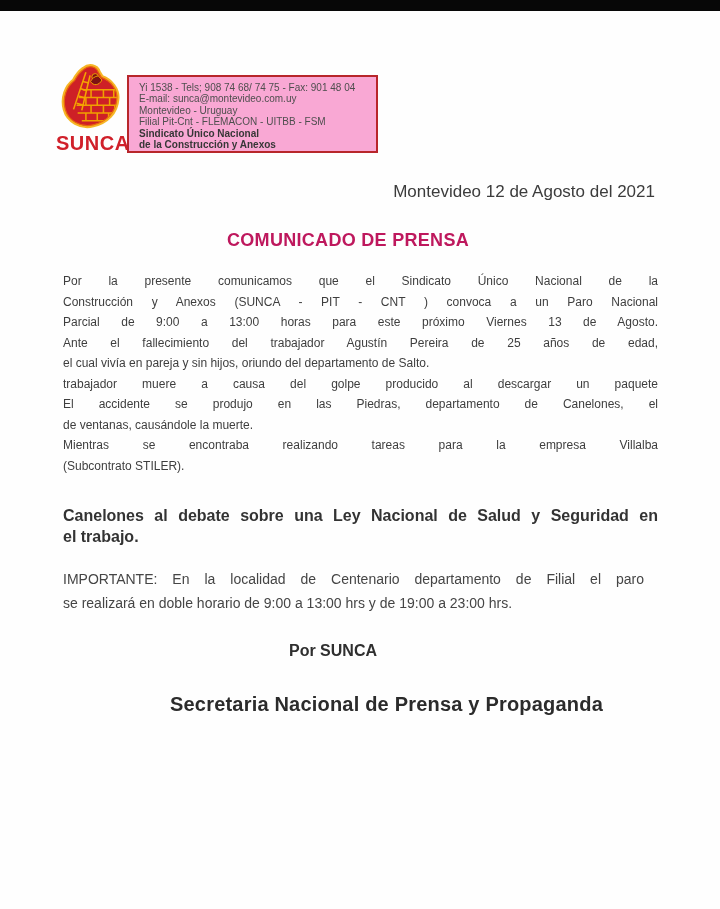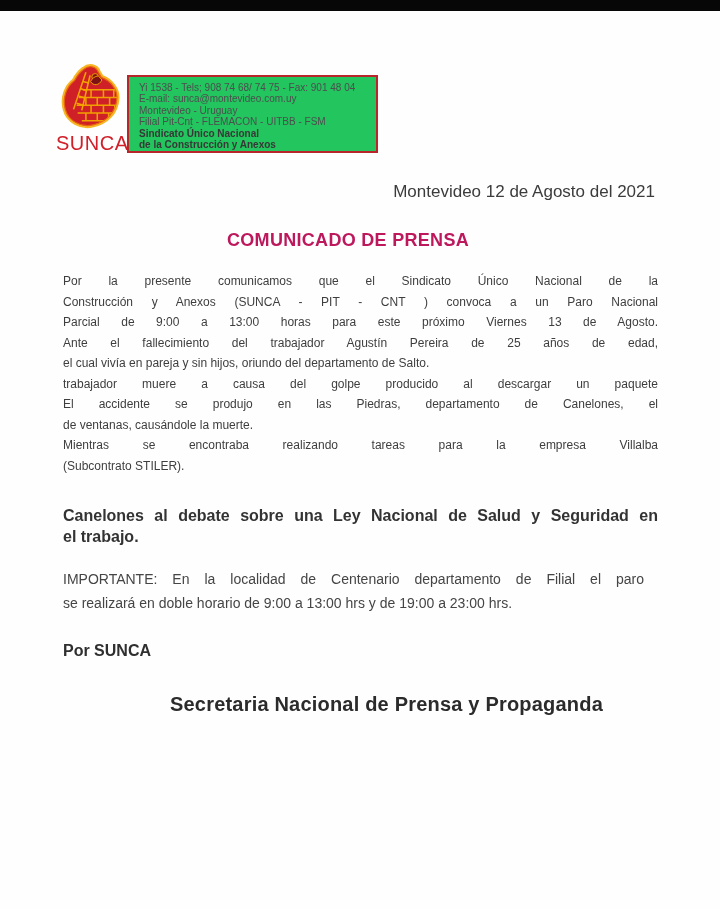--- a/index.html
+++ b/index.html
@@ -10,27 +10,27 @@
     font-family:"Liberation Sans", sans-serif;
     -webkit-font-smoothing:antialiased;
   }
   .topbar{ position:absolute; top:0; left:0; width:720px; height:11px; background:#070707; }
 
   
   .brand{ position:absolute; left:56px; top:64px; width:70px; }
   .brand svg{ display:block; }
   .brand-label{
     margin-top:2px; width:68px; text-align:center;
-    font-size:20px; font-weight:normal; letter-spacing:.5px; color:#d0202a;
+    font-size:20px; font-weight:bold; letter-spacing:.5px; color:#d0202a;
   }
 
   
   .infobox{
     position:absolute; left:127px; top:75px; width:251px; height:78px;
-    border:2px solid #b8262b; background:#22c55e;
+    border:2px solid #b8262b; background:#f9a8d4;
     padding:5px 10px 4px 10px;
   }
   .infobox .il{ font-size:10px; line-height:11.4px; color:#4e4e4e; white-space:nowrap; }
   .infobox .ib{ font-size:10px; line-height:11.6px; color:#373737; font-weight:bold; white-space:nowrap; }
 
   .dateline{
     position:absolute; top:182px; right:65px;
     font-size:17px; color:#3c3c3c;
   }
   .doctitle{
@@ -42,21 +42,21 @@
     font-size:12px; line-height:20.5px; color:#3e3e3e; }
   .emphblock{ position:absolute; top:506px; left:63px; width:595px;
     font-size:16px; line-height:20.5px; color:#333333; font-weight:bold; }
   .noticeblock{ position:absolute; top:568px; left:63px; width:581px;
     font-size:14px; line-height:23.5px; color:#454545; }
 
   .jl{ text-align:justify; text-align-last:justify; }
   .ll{ text-align:left; }
 
   .signoff{
-    position:absolute; top:642px; left:63px; width:540px; 
+    position:absolute; top:642px; left:63px; width:540px; text-align:center;
     font-size:16px; font-weight:bold; color:#2f2f2f;
   }
   .signature{
     position:absolute; top:693px; left:63px; width:540px; text-align:right;
     font-size:20px; font-weight:bold; letter-spacing:.2px; color:#2b2b2b;
   }
 </style>
 </head>
 <body>
 

